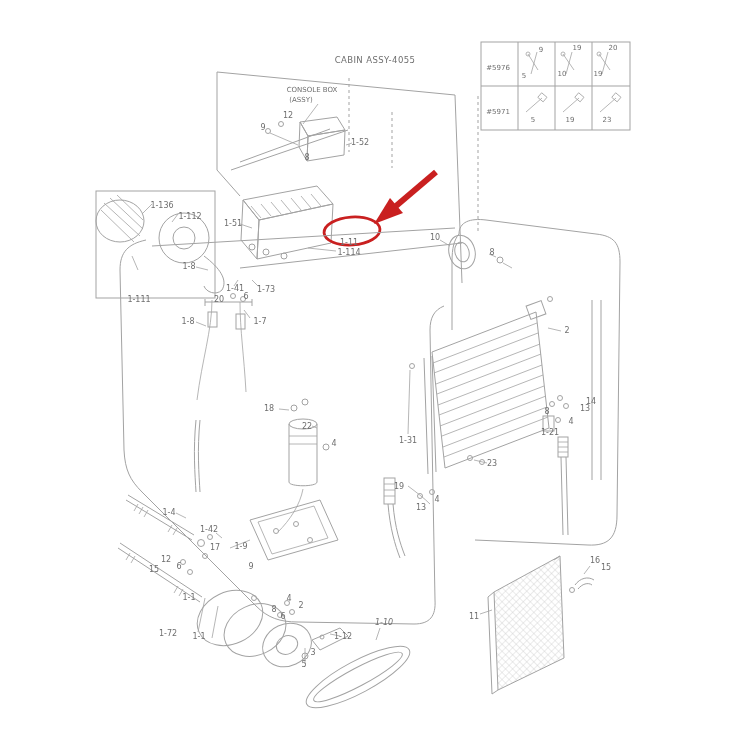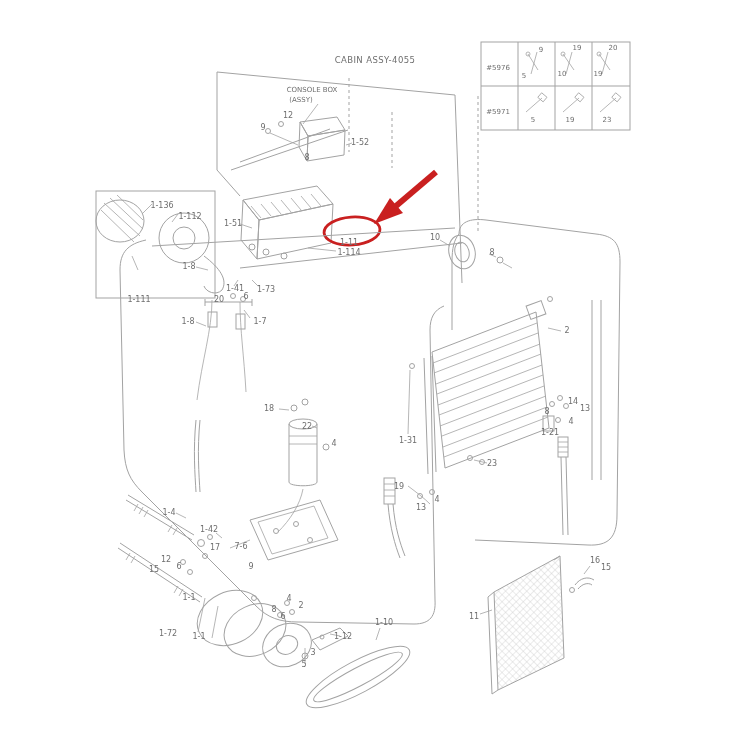--- a/index.html
+++ b/index.html
@@ -269,44 +269,44 @@
       <span class="plabel" style="left: 190px; top: 217px;">1-112</span>
       <span class="plabel" style="left: 139px; top: 292px; margin-top: 8px;">1-111</span>
       <span class="plabel" style="left: 435px; top: 238px;">10</span>
       <span class="plabel" style="left: 492px; top: 253px;">8</span>
       <span class="plabel" style="left: 567px; top: 331px;">2</span>
       <span class="plabel" style="left: 408px; top: 441px;">1-31</span>
       <span class="plabel" style="left: 492px; top: 464px;">23</span>
       <span class="plabel" style="left: 399px; top: 487px;">19</span>
       <span class="plabel" style="left: 437px; top: 500px;">4</span>
       <span class="plabel" style="left: 421px; top: 508px;">13</span>
-      <span class="plabel" style="left: 573px; top: 402px; text-align: center;">14</span>
+      <span class="plabel" style="left: 591px; top: 402px; text-align: center;">14</span>
       <span class="plabel" style="left: 585px; top: 409px;">13</span>
       <span class="plabel" style="left: 547px; top: 412px;">8</span>
       <span class="plabel" style="left: 571px; top: 422px;">4</span>
       <span class="plabel" style="left: 550px; top: 433px;">1-21</span>
       <span class="plabel" style="left: 269px; top: 409px;">18</span>
       <span class="plabel" style="left: 307px; top: 427px;">22</span>
       <span class="plabel" style="left: 334px; top: 444px;">4</span>
       <span class="plabel" style="left: 169px; top: 513px;">1-4</span>
       <span class="plabel" style="left: 209px; top: 530px;">1-42</span>
       <span class="plabel" style="left: 215px; top: 548px;">17</span>
-      <span class="plabel" style="left: 241px; top: 547px;">7-6</span>
+      <span class="plabel" style="left: 241px; top: 547px;">1-9</span>
       <span class="plabel" style="left: 166px; top: 560px;">12</span>
       <span class="plabel" style="left: 154px; top: 570px;">15</span>
       <span class="plabel" style="left: 179px; top: 567px;">6</span>
       <span class="plabel" style="left: 251px; top: 567px;">9</span>
       <span class="plabel" style="left: 189px; top: 598px;">1-1</span>
       <span class="plabel" style="left: 168px; top: 627px; margin-top: 7px;">1-72</span>
       <span class="plabel" style="left: 199px; top: 637px;">1-1</span>
       <span class="plabel" style="left: 289px; top: 599px;">4</span>
       <span class="plabel" style="left: 301px; top: 606px;">2</span>
       <span class="plabel" style="left: 274px; top: 610px;">8</span>
       <span class="plabel" style="left: 283px; top: 617px;">6</span>
-      <span class="plabel" style="left: 384px; top: 623px;">1-10</span>
+      <span class="plabel" style="left: 384px; top: 623px; font-style: italic;">1-10</span>
       <span class="plabel" style="left: 343px; top: 637px;">1-12</span>
       <span class="plabel" style="left: 313px; top: 653px;">3</span>
       <span class="plabel" style="left: 304px; top: 665px;">5</span>
       <span class="plabel" style="left: 474px; top: 617px;">11</span>
       <span class="plabel" style="left: 595px; top: 561px;">16</span>
       <span class="plabel" style="left: 606px; top: 568px;">15</span>
     </div>
 </div>
 
 </body></html>

